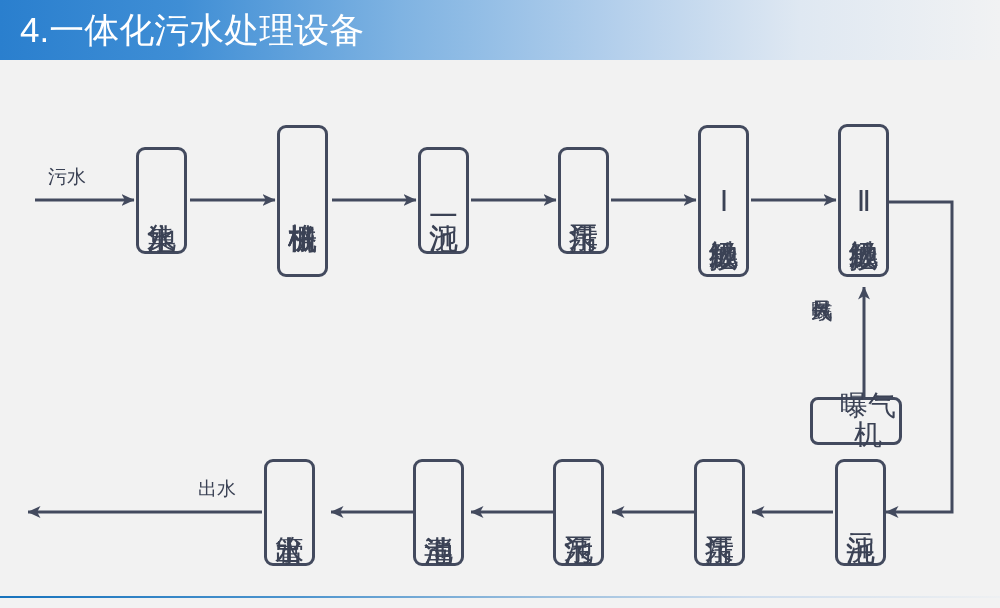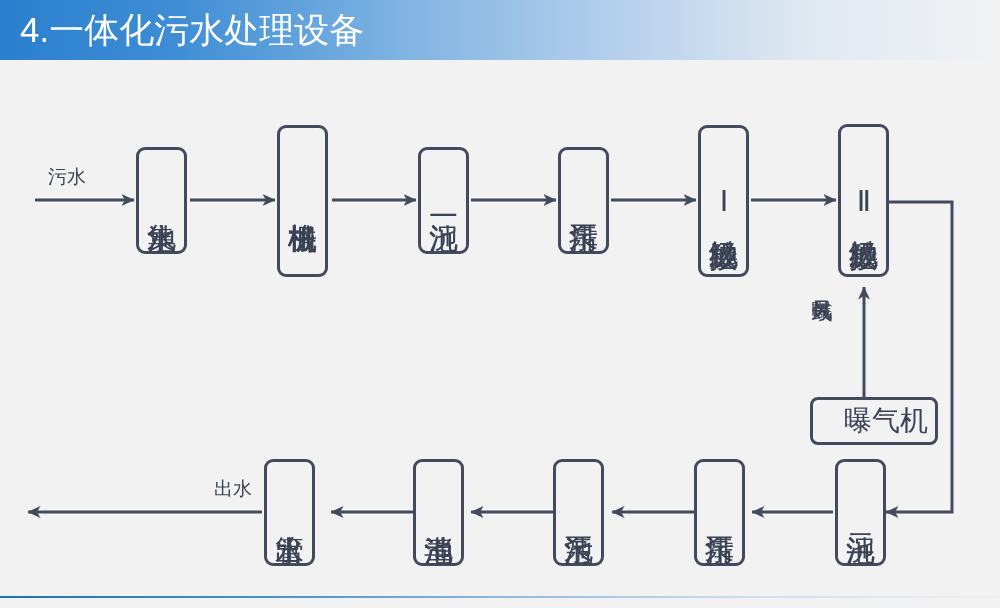--- a/index.html
+++ b/index.html
@@ -104,21 +104,21 @@
     <line x1="864" y1="325" x2="864" y2="215" stroke="#434a5e" stroke-width="3" marker-end="url(#ah-u)"></line>
 
     <line x1="833" y1="440" x2="752" y2="440" stroke="#434a5e" stroke-width="3" marker-end="url(#ah-l)"></line>
     <line x1="694" y1="440" x2="612" y2="440" stroke="#434a5e" stroke-width="3" marker-end="url(#ah-l)"></line>
     <line x1="553" y1="440" x2="471" y2="440" stroke="#434a5e" stroke-width="3" marker-end="url(#ah-l)"></line>
     <line x1="413" y1="440" x2="331" y2="440" stroke="#434a5e" stroke-width="3" marker-end="url(#ah-l)"></line>
     <line x1="262" y1="440" x2="28" y2="440" stroke="#434a5e" stroke-width="3" marker-end="url(#ah-l)"></line>
   </svg>
 
   <div class="free-label" style="left:48px;top:92px;">污水</div>
-  <div class="free-label" style="left:198px;top:404px;margin-left:16px;">出水</div>
+  <div class="free-label" style="left:198px;top:404px;">出水</div>
   <div class="free-label vertical" style="left:812px;top:212px;">鼓风曝气</div>
 
   <div class="node" style="left:136px;top:75px;width:51px;height:107px;">
     <span class="node-label vertical">集水池</span>
   </div>
 
   <div class="node" style="left:277px;top:53px;width:51px;height:152px;">
     <span class="node-label vertical">机械栅格</span>
   </div>
 
@@ -131,21 +131,21 @@
   </div>
 
   <div class="node" style="left:698px;top:53px;width:51px;height:152px;">
     <span class="node-label vertical">Ⅰ级接触池</span>
   </div>
 
   <div class="node" style="left:838px;top:52px;width:51px;height:153px;">
     <span class="node-label vertical">Ⅱ级接触池</span>
   </div>
 
-  <div class="node" style="left:810px;top:325px;width:128px;height:48px;border-radius:8px;padding-left:24px;">
+  <div class="node" style="left:810px;top:325px;width:92px;height:48px;border-radius:8px;padding-left:24px;">
     <span class="node-label" style="font-size:28px;">曝气机</span>
   </div>
 
   <div class="node" style="left:835px;top:387px;width:51px;height:107px;">
     <span class="node-label vertical">二沉池</span>
   </div>
 
   <div class="node" style="left:694px;top:387px;width:51px;height:107px;">
     <span class="node-label vertical">排污泵</span>
   </div>

